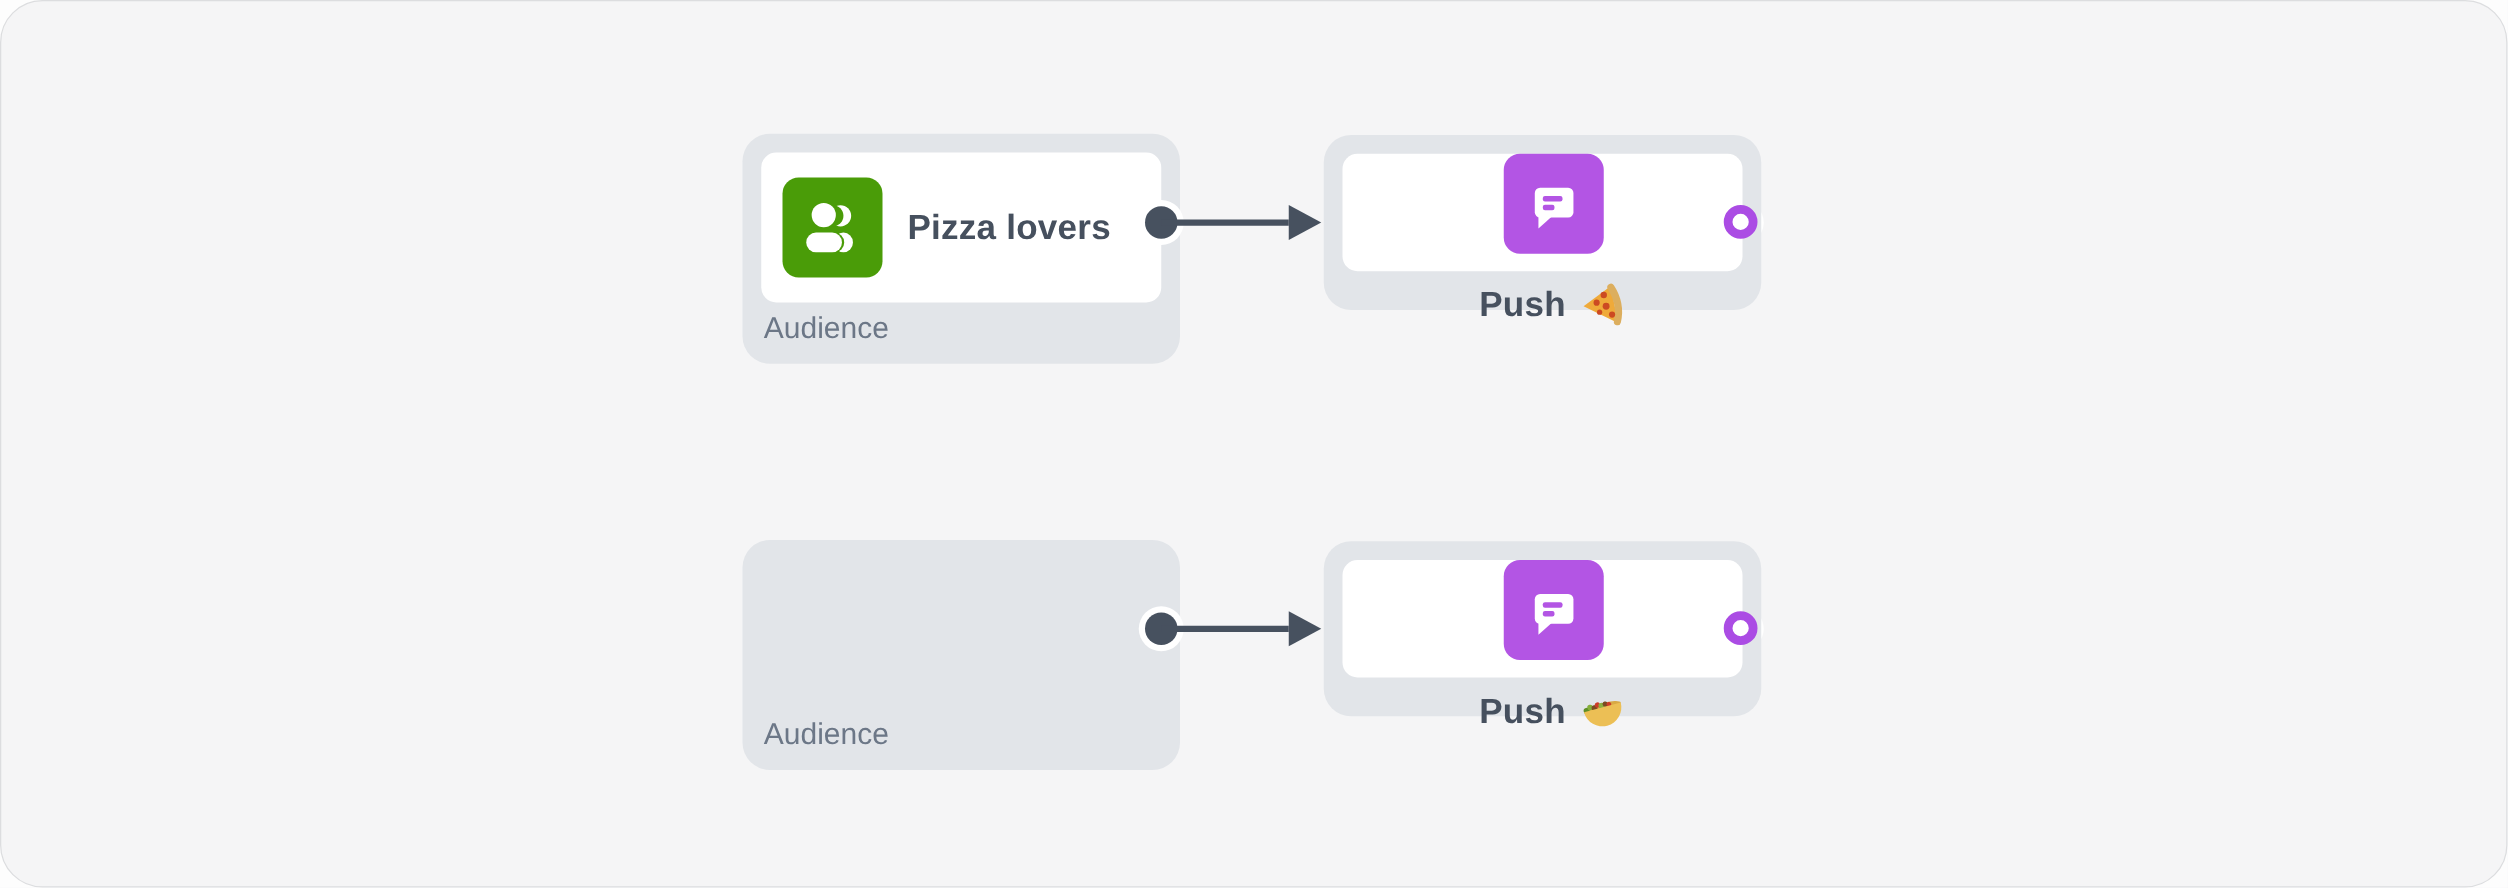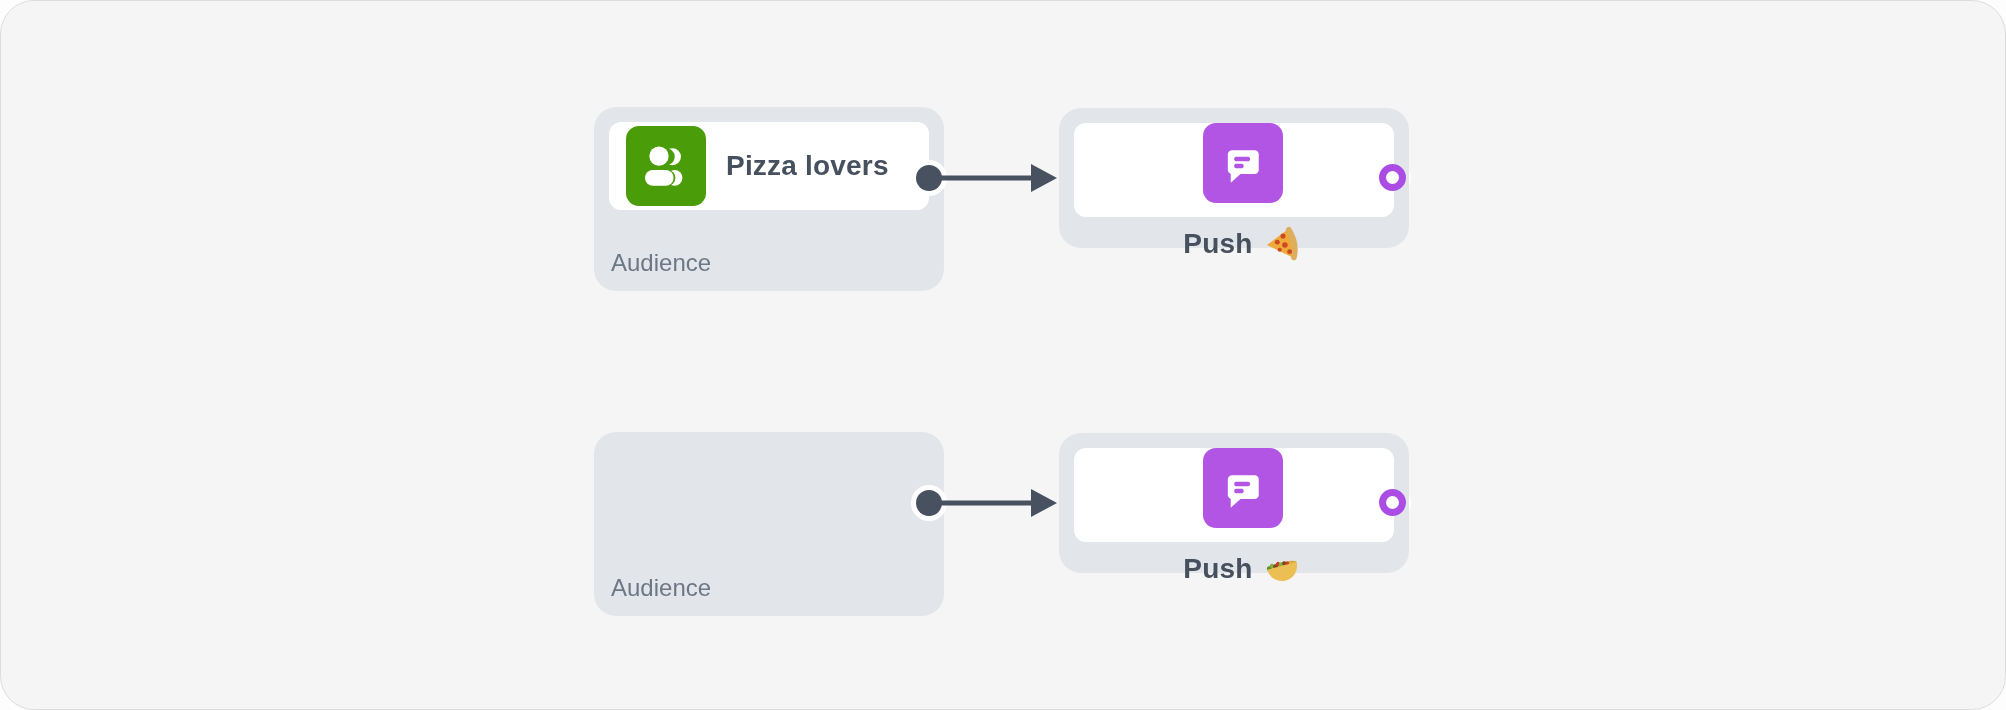--- a/index.html
+++ b/index.html
@@ -9,21 +9,21 @@
 
   
   .node{position:absolute;background:#e2e5e9;border-radius:22px;}
   .node-audience{left:593px;width:350px;height:184px;}
   .node-push{left:1058px;width:350px;height:140px;}
   #aud0{top:106px} #push0{top:107px}
   #aud1{top:431px} #push1{top:432px}
 
   .card{position:absolute;left:15px;top:15px;width:320px;background:#ffffff;border-radius:12px;
     display:flex;align-items:center;padding-left:17px;box-sizing:border-box;gap:20px;}
-  .node-audience .card{height:88px;align-items:center;}
+  .node-audience .card{height:120px;align-items:center;}
   .node-push .card{height:94px;flex-direction:column;}
 
   .tile{width:80px;height:80px;border-radius:13px;flex:0 0 auto;
     display:flex;align-items:center;justify-content:center;}
   .tile-green{background:#4a9c08;}
   .tile-purple{background:#b355e4;}
 
   .node-title{font-size:28px;font-weight:700;color:#46505e;letter-spacing:.2px;white-space:nowrap;
     display:flex;align-items:center;gap:11px;}
   .type-label{position:absolute;left:17px;bottom:14px;font-size:24px;color:#6c7787;margin-top:48px;}

